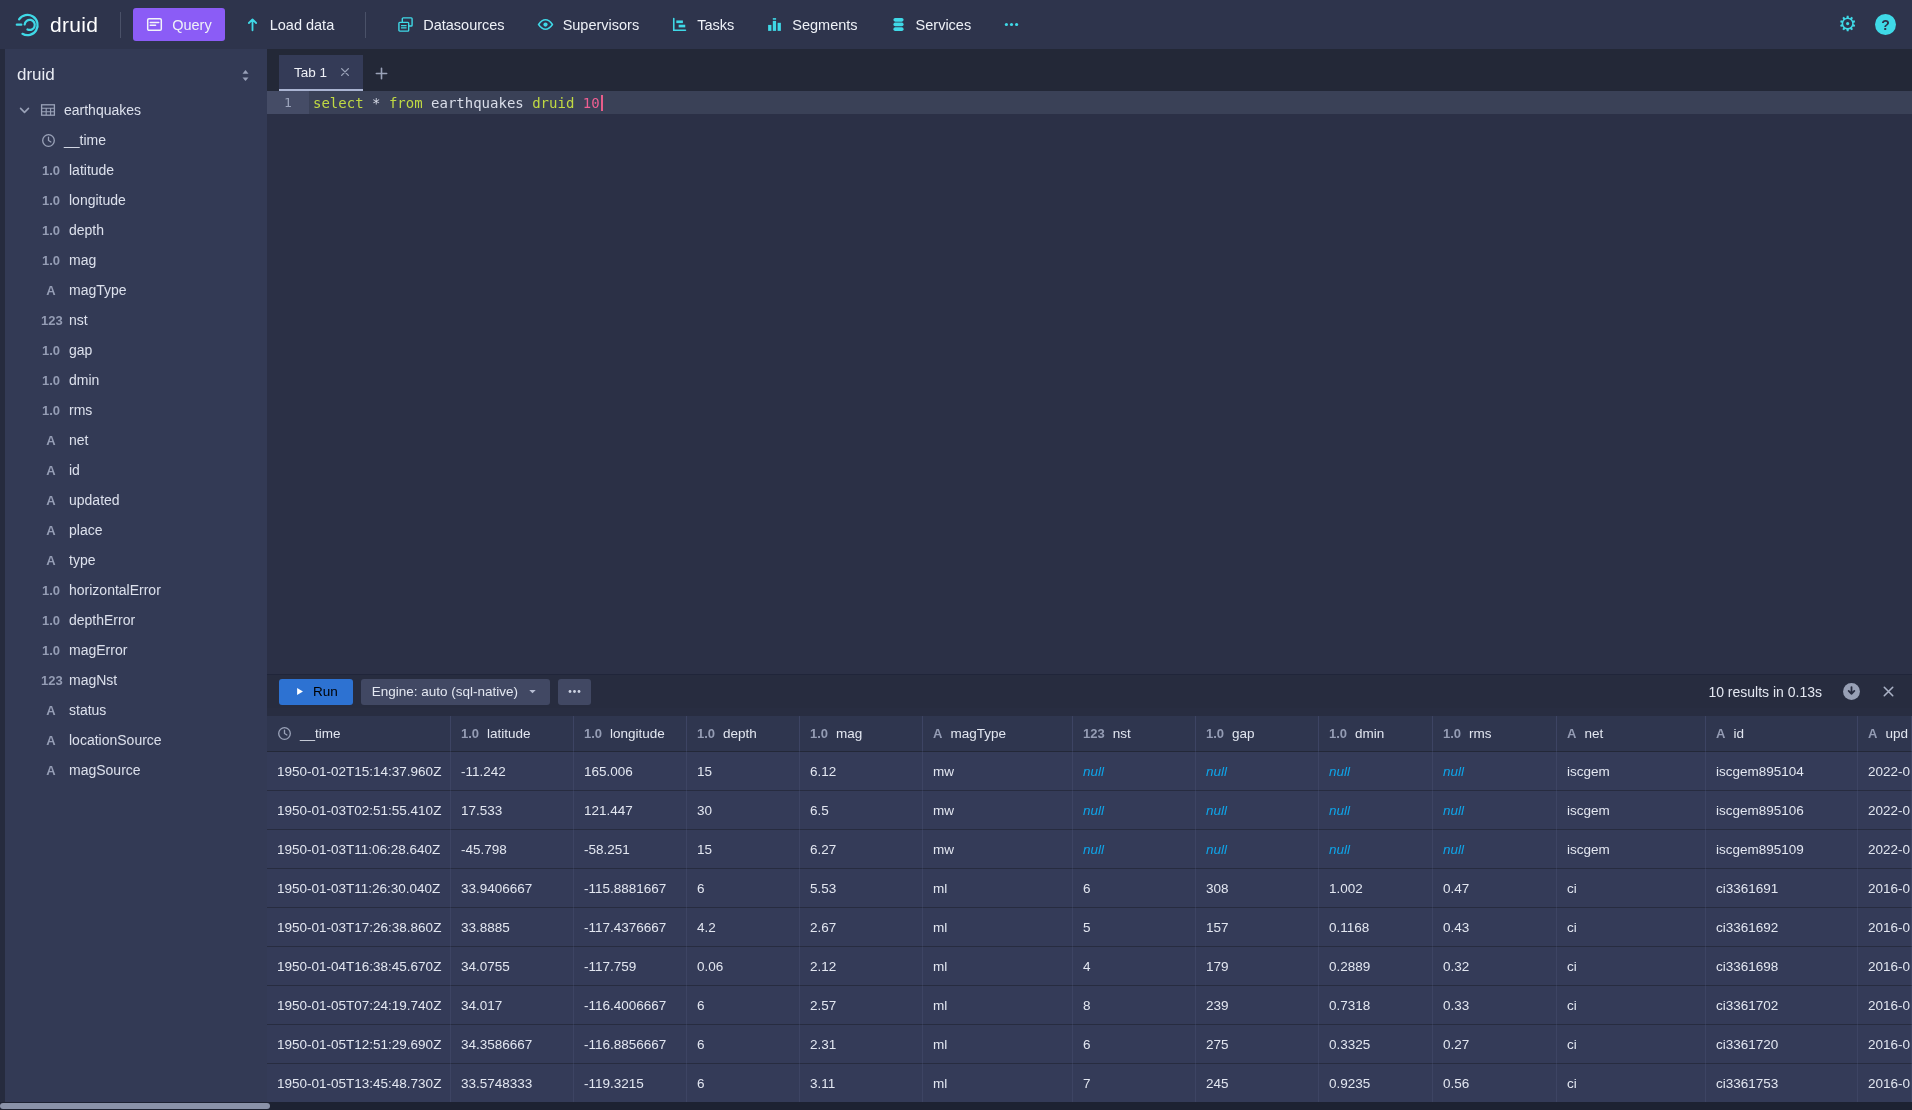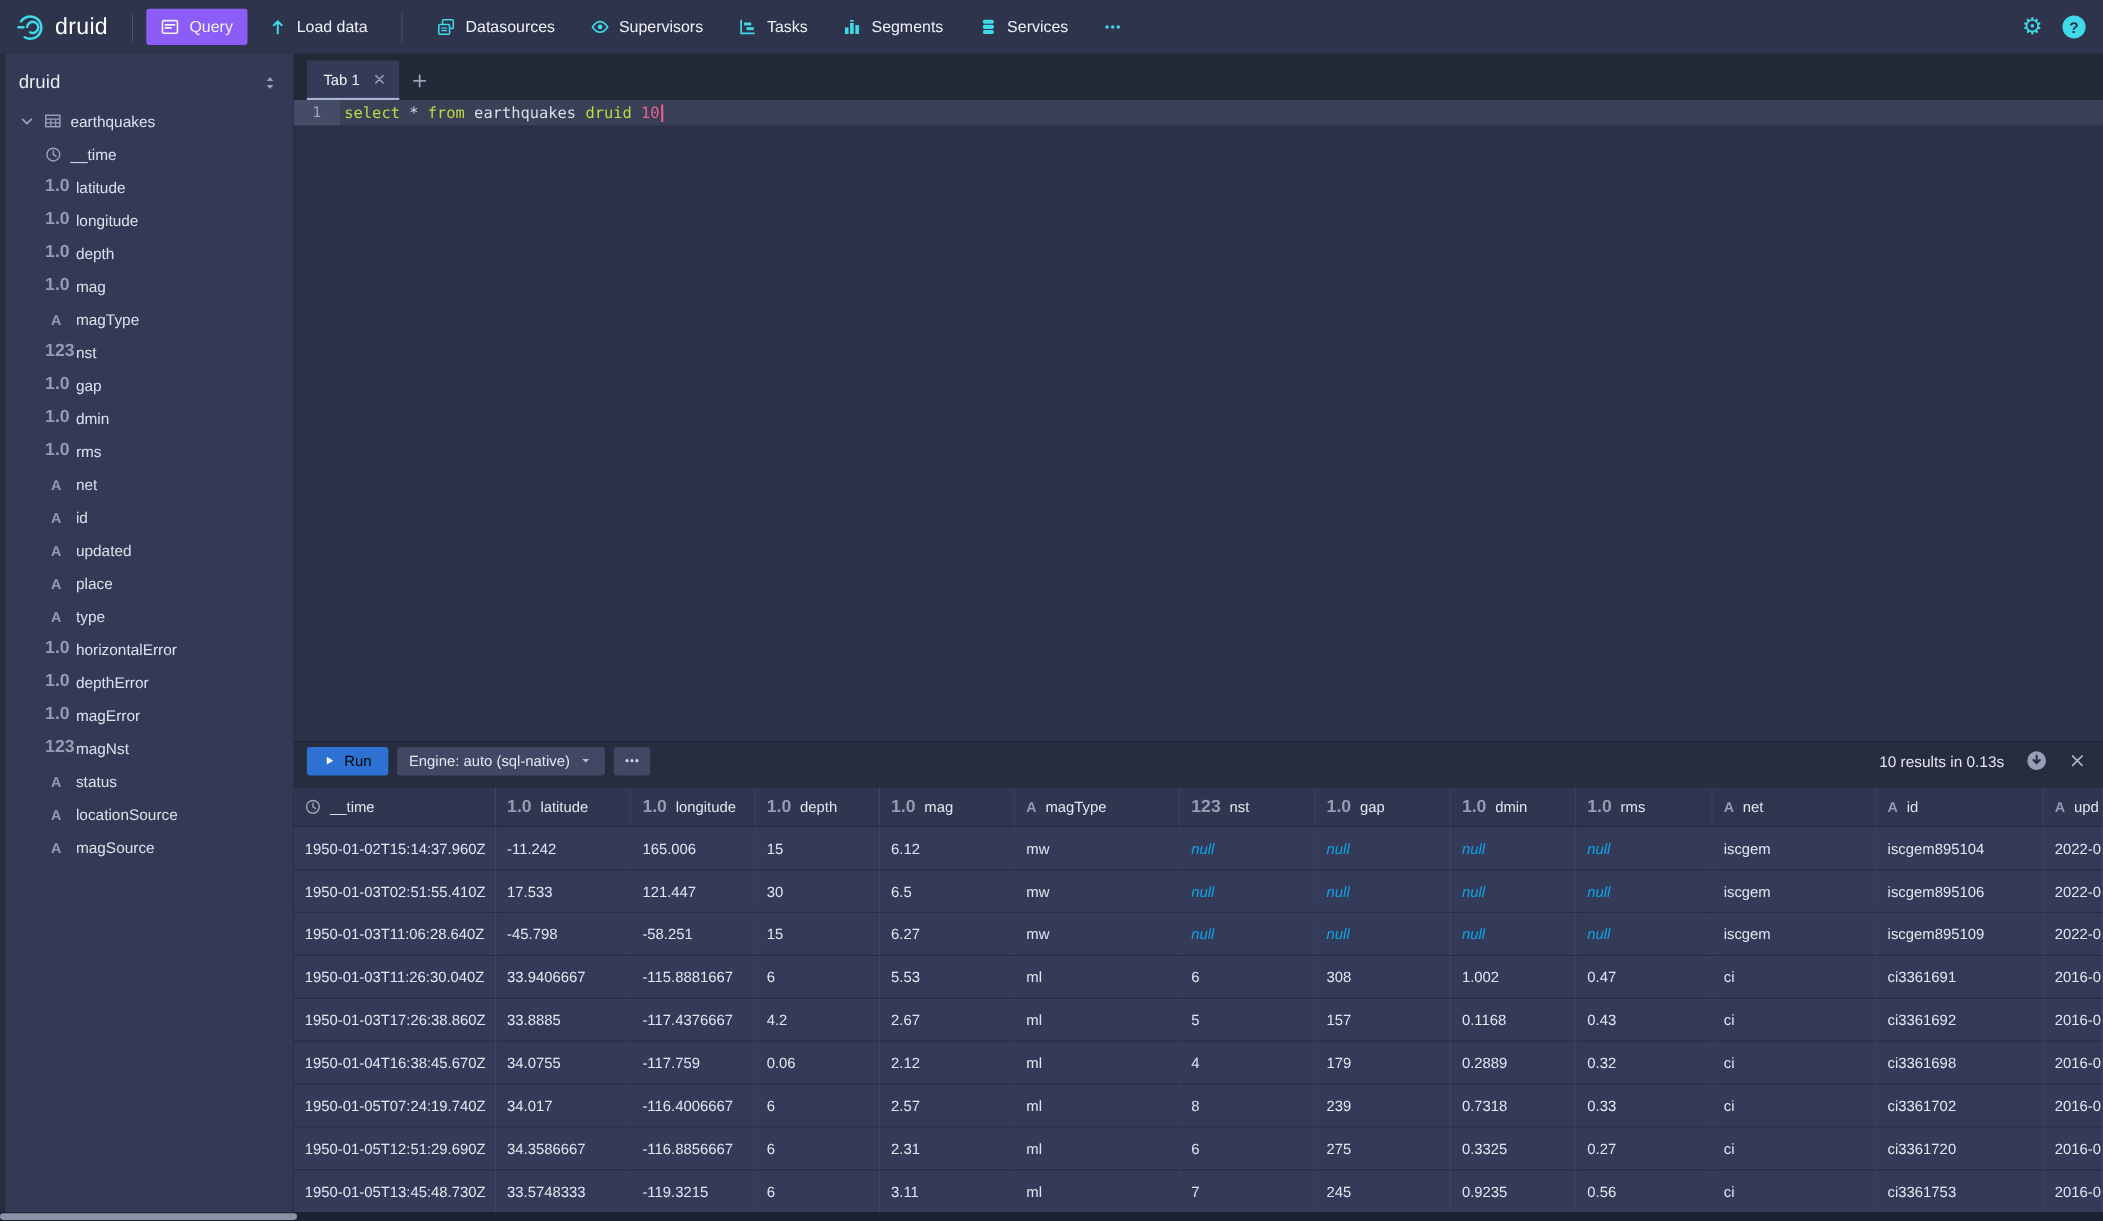--- a/index.html
+++ b/index.html
@@ -41,21 +41,21 @@
   .sidebar-header { height:42px; display:flex; align-items:center; justify-content:space-between;
     padding:10px 14px 0 12px; color:#e8ebf3; font-size:17px; cursor:pointer; }
   .sort-ic { width:15px; height:15px; color:#98a0b8; }
   .tree { margin-top:4px; font-size:14px; color:#d3d8e4; overflow:hidden; }
   .tree-row { height:30px; display:flex; align-items:center; gap:8px; padding-left:12px;
     cursor:pointer; white-space:nowrap; }
   .tree-row.child { padding-left:36px; }
   .chev { width:15px; height:15px; color:#9aa2b8; }
   .ticon { width:16px; height:16px; color:#9aa2b8; }
   .tglyph { width:20px; flex:0 0 20px; text-align:center; color:#949cb4;
-    font-size:16px; font-weight:bold; }
+    font-size:13px; font-weight:bold; }
   .tglyph.str { font-size:13px; font-weight:600; }
   .clockicon { width:15px; height:15px; color:#9aa2b8; margin-right:0; flex:0 0 15px; }
   .tname { color:#dce0ec; }
 
   
   .main { flex:1; min-width:0; display:flex; flex-direction:column; background:#282d41; }
 
   .tabbar { height:42px; background:#232837; display:flex; align-items:flex-end;
     padding:6px 0 0 12px; gap:0; }
   .tab { height:36px; background:#343b57; display:flex; align-items:center; gap:12px;

